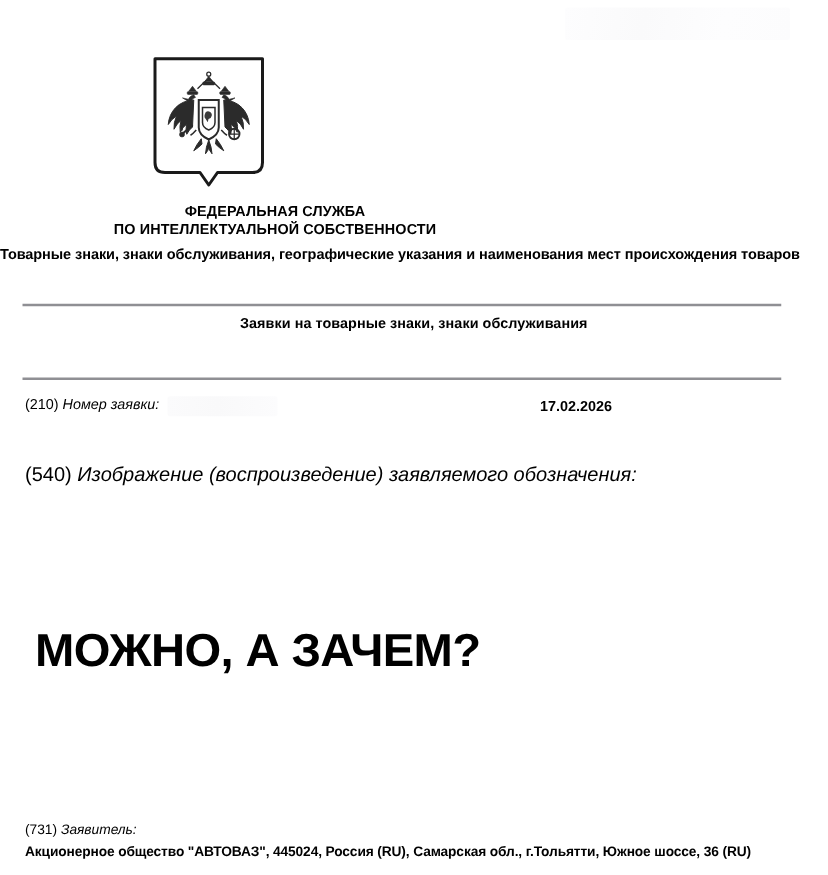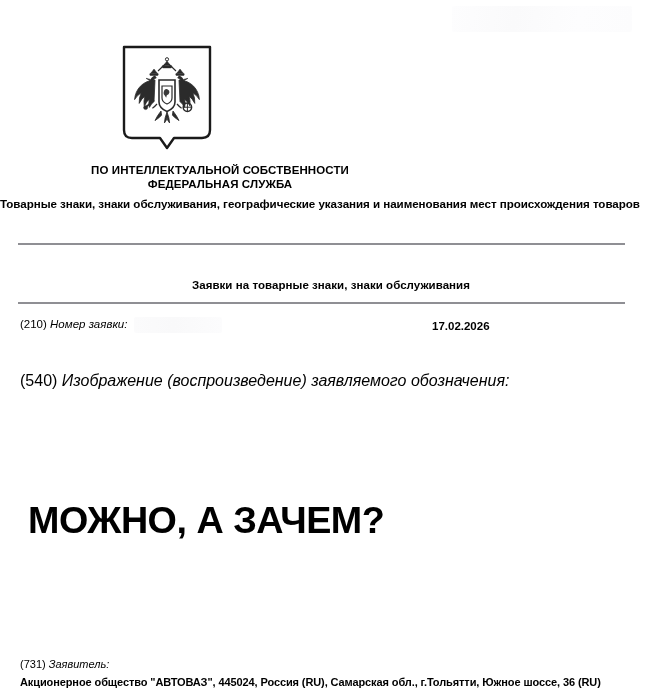--- a/index.html
+++ b/index.html
@@ -133,21 +133,21 @@
     width: 607px;
     height: 2px;
     background: #8f8f94;
   }
   #rule-top    { top: 243px; }
   #rule-mid    { top: 302px; }
 
   #section-title {
     position: absolute;
     left: 0;
-    top: 279px;
+    top: 253px;
     width: 662px;
     text-align: center;
     font-size: 11.5px;
     font-weight: bold;
     letter-spacing: 0.05px;
     white-space: nowrap;
   }
 
   
   .bib-left {
@@ -280,22 +280,22 @@
         <path d="M52 67 q3.6 4.4 6 9.6 q-4 -2.6 -6.6 -5.4 Z" stroke-width="0.8"></path>
         <path d="M46 68 q-2.4 6 -2.6 11 q2.6 -3 2.6 -5.4 q0 2.4 2.6 5.4 q-0.2 -5 -2.6 -11 Z" stroke-width="0.8"></path>
 
         <path d="M36 60 q-2.6 3 -4.6 4.2" fill="none" stroke-width="1.2"></path>
         <path d="M56 60 q2.6 3 4.6 4.2" fill="none" stroke-width="1.2"></path>
       </g>
     </svg>
   </div>
 
   <div class="agency-block">
+    <div>ФЕДЕРАЛЬНАЯ СЛУЖБА</div>
     <div>ПО ИНТЕЛЛЕКТУАЛЬНОЙ СОБСТВЕННОСТИ</div>
-    <div>ФЕДЕРАЛЬНАЯ СЛУЖБА</div>
   </div>
 
   <div id="doc-scope-line">Товарные знаки, знаки обслуживания, географические указания и наименования мест происхождения товаров</div>
 
   <div class="rule" id="rule-top"></div>
   <div id="section-title">Заявки на товарные знаки, знаки обслуживания</div>
   <div class="rule" id="rule-mid"></div>
 
   <div class="faint-block" id="appnumber-redaction"></div>
 

